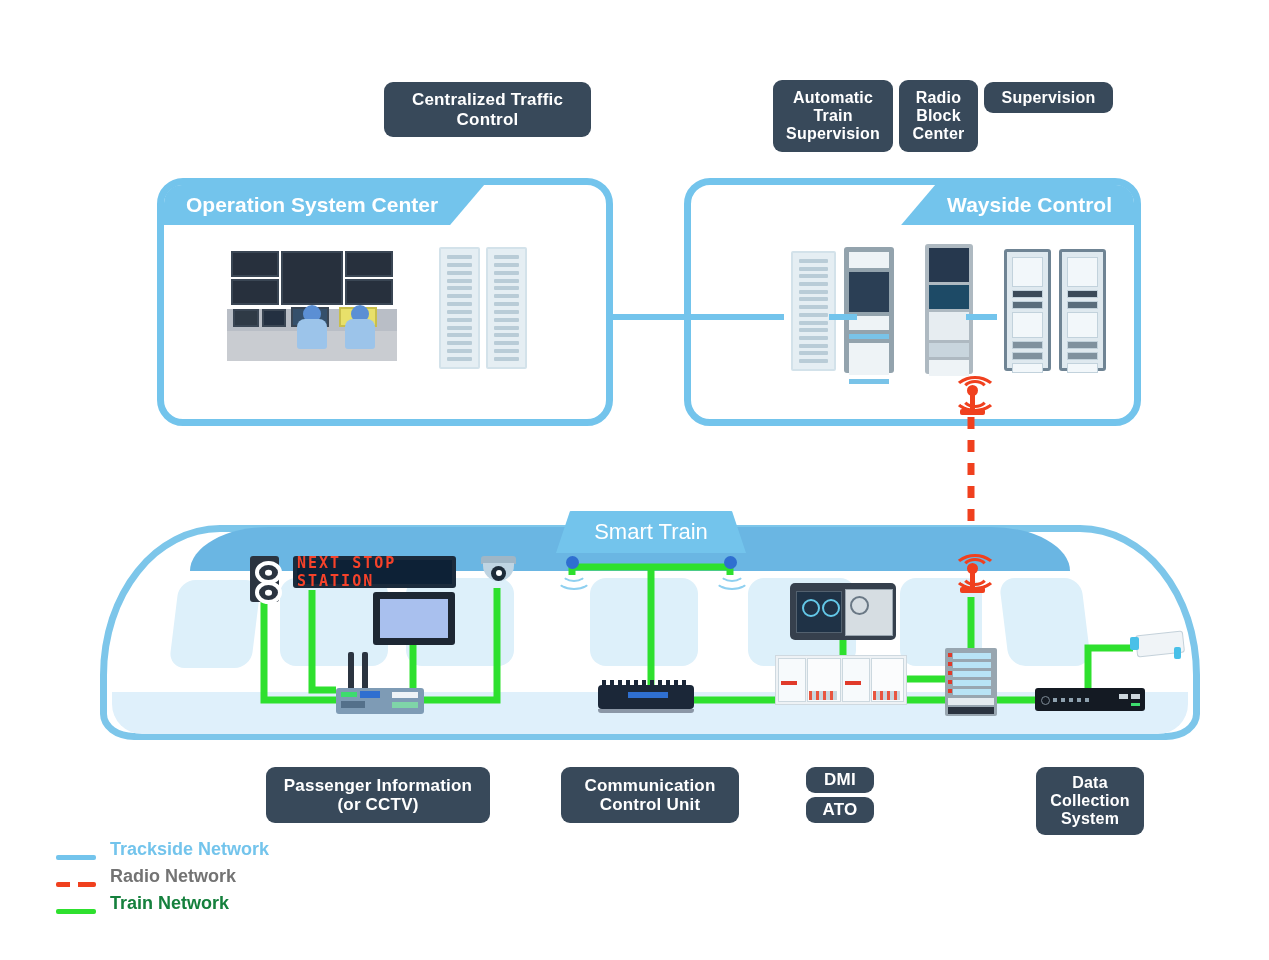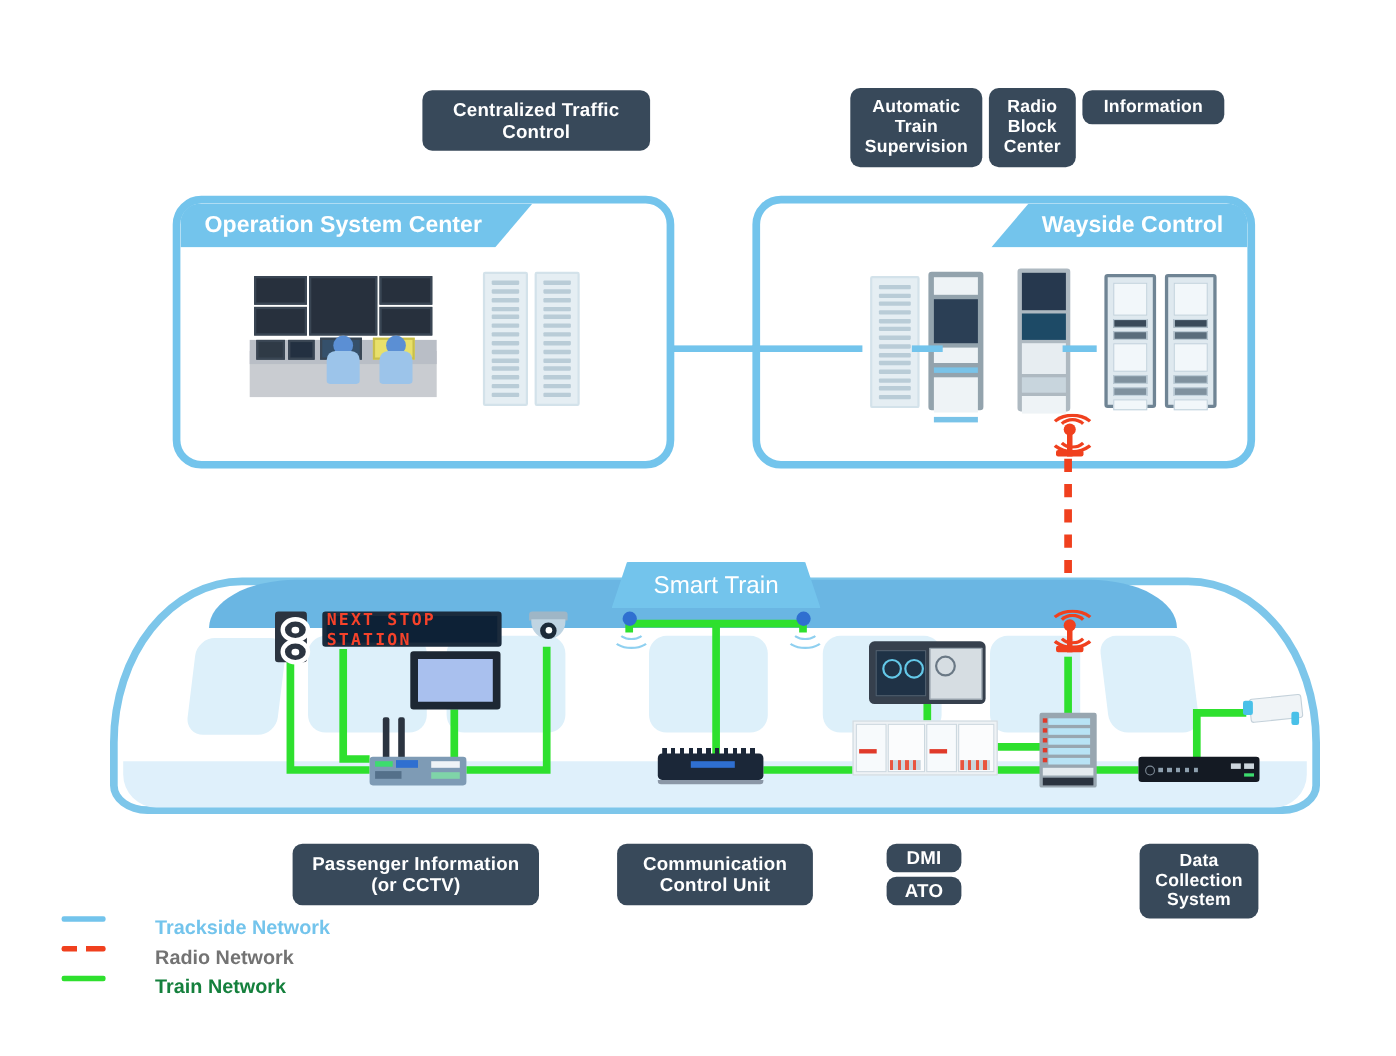--- a/index.html
+++ b/index.html
@@ -30,21 +30,21 @@
      clip-path:polygon(0 0,100% 0,calc(100% - 34px) 100%,0 100%);}
   .tab-right{right:0;top:0;padding:0 22px 0 46px;border-top-right-radius:18px;
      clip-path:polygon(34px 0,100% 0,100% 100%,0 100%);}
 
   
   .wire{position:absolute;background:#73c4ec;}
   svg.lines{position:absolute;left:0;top:0;width:1269px;height:960px;overflow:visible;}
 
   
   .legend{position:absolute;left:56px;top:833px;}
-  .legend-row{display:flex;align-items:flex-start;height:27px;gap:31px;}
+  .legend-row{display:flex;align-items:flex-end;height:27px;}
   .legend-key{width:40px;height:5px;margin-right:14px;border-radius:2px;}
   .legend-key.dashed{background:none;
       background-image:linear-gradient(90deg,#f0401e 0 14px,transparent 14px 22px,#f0401e 22px 36px);}
   .legend-txt{font-size:18px;font-weight:600;}
 
   
   .rack-slats{position:absolute;background:#e5eef3;border:2px solid #d3e2ea;box-sizing:border-box;
       display:flex;flex-direction:column;justify-content:space-between;padding:6px 6px;border-radius:2px;}
   .rack-slats i{display:block;height:4px;background:#b9ccd7;border-radius:1px;}
 
@@ -127,21 +127,21 @@
 
   <div class="chip" style="left:773px;top:80px;width:120px;height:72px;font-size:16px;padding:0 6px;">
     <span>Automatic Train Supervision</span>
   </div>
 
   <div class="chip" style="left:899px;top:80px;width:79px;height:72px;font-size:16px;padding:0 5px;">
     <span>Radio Block Center</span>
   </div>
 
   <div class="chip" style="left:984px;top:82px;width:129px;height:31px;font-size:16px;padding:0 8px;">
-    <span>Information</span>
+    <span>Supervision</span>
   </div>
 
   <div class="wire" style="left:530px;top:314px;width:470px;height:6px;"></div>
 
   <div class="wire" style="left:745px;top:314px;width:6px;height:82px;border-radius:0 0 0 6px;"></div>
   <div class="wire" style="left:745px;top:390px;width:228px;height:6px;"></div>
 
   <div class="panel" style="left:157px;top:178px;width:456px;height:248px;">
     <div class="panel-tab tab-left">
       <span>Operation System Center</span>

